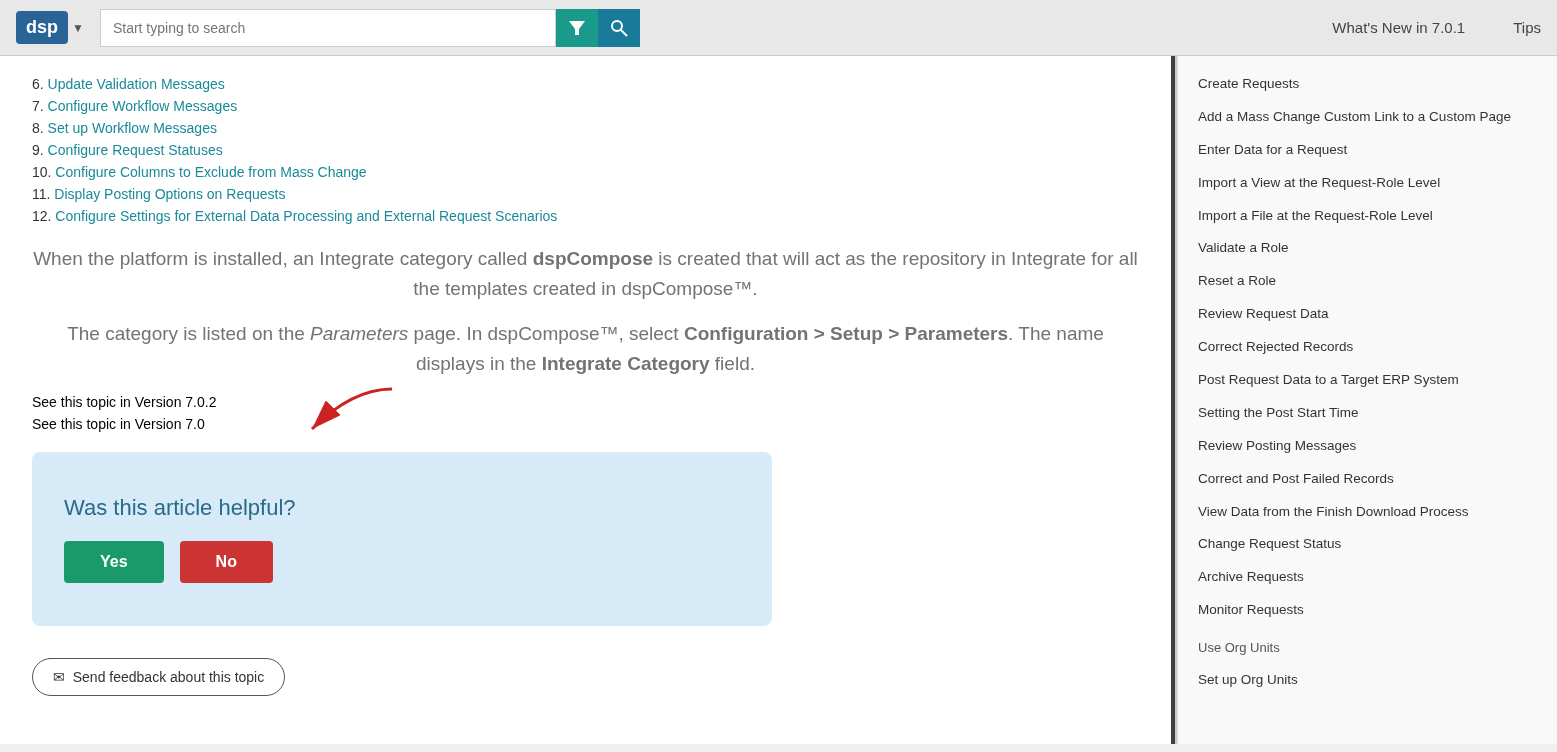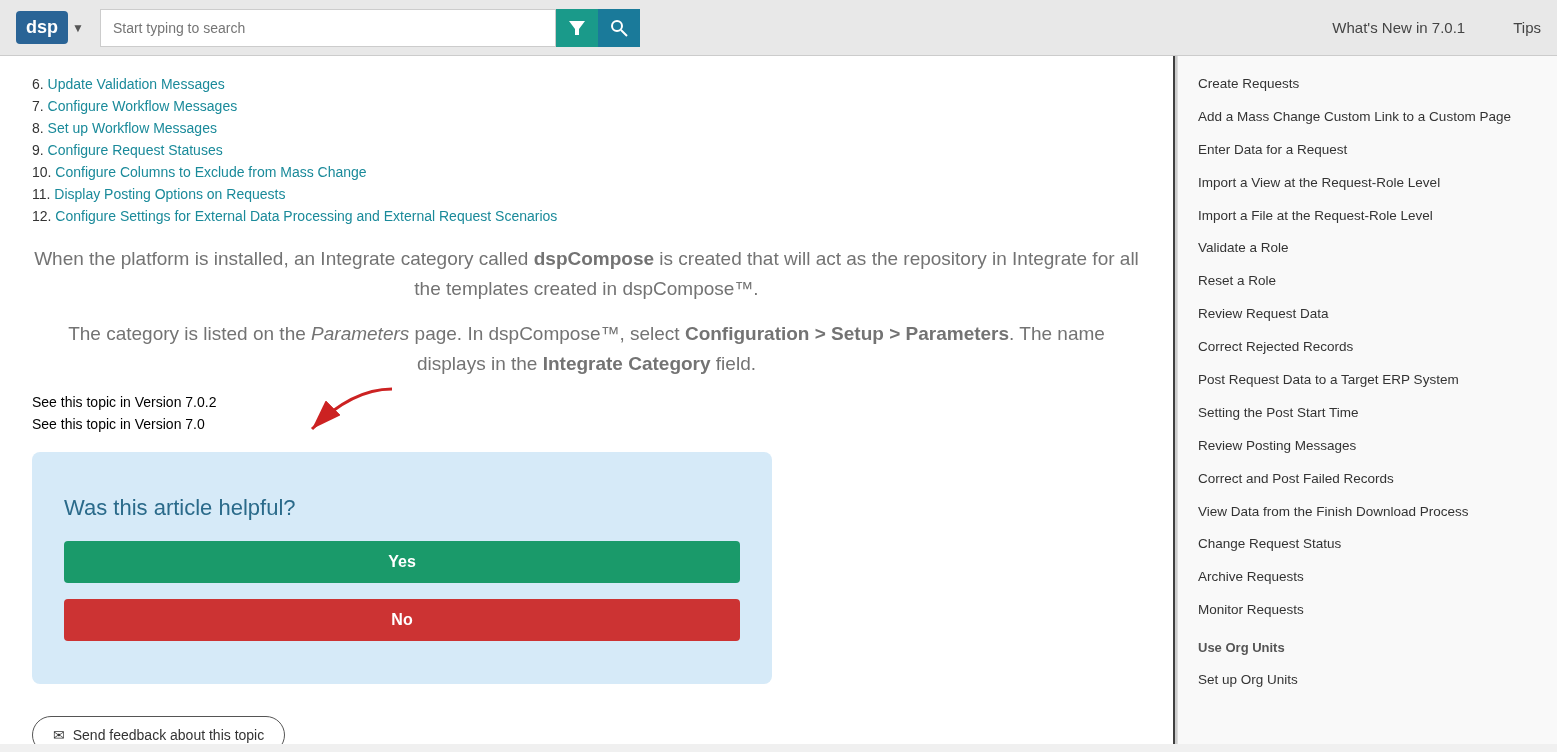--- a/index.html
+++ b/index.html
@@ -85,21 +85,21 @@
       height: calc(100vh - 64px);
       overflow: hidden;
     }
 
     
     .content-area {
       flex: 1;
       background: white;
       padding: 20px 32px;
       overflow-y: auto;
-      border-right: 2px solid #404040;
+      border-right: 4px solid #404040;
     }
 
     
     .numbered-list {
       list-style: none;
       padding-left: 0;
       margin-bottom: 20px;
     }
     .numbered-list li {
       margin-bottom: 6px;
@@ -153,21 +153,20 @@
       max-width: 740px;
     }
     .helpful-title {
       font-size: 22px;
       color: #2a6a8a;
       margin-bottom: 20px;
     }
     .helpful-buttons {
       display: flex;
       gap: 16px;
-      flex-direction: column;
     }
     .btn-yes {
       background: #1a9a6a;
       color: white;
       border: none;
       padding: 12px 36px;
       font-size: 16px;
       font-weight: bold;
       border-radius: 4px;
       cursor: pointer;
@@ -208,21 +207,21 @@
     }
     .sidebar-item {
       padding: 7px 4px;
       font-size: 13.5px;
       color: #333;
       line-height: 1.4;
       cursor: pointer;
       border-bottom: none;
     }
     .sidebar-item.section-header {
-      font-weight: bold;
+      font-weight: normal;
       color: #555;
       font-size: 13px;
       padding-top: 12px;
       cursor: default;
     }
 
     
     .divider {
       width: 2px;
       background: #ccc;

